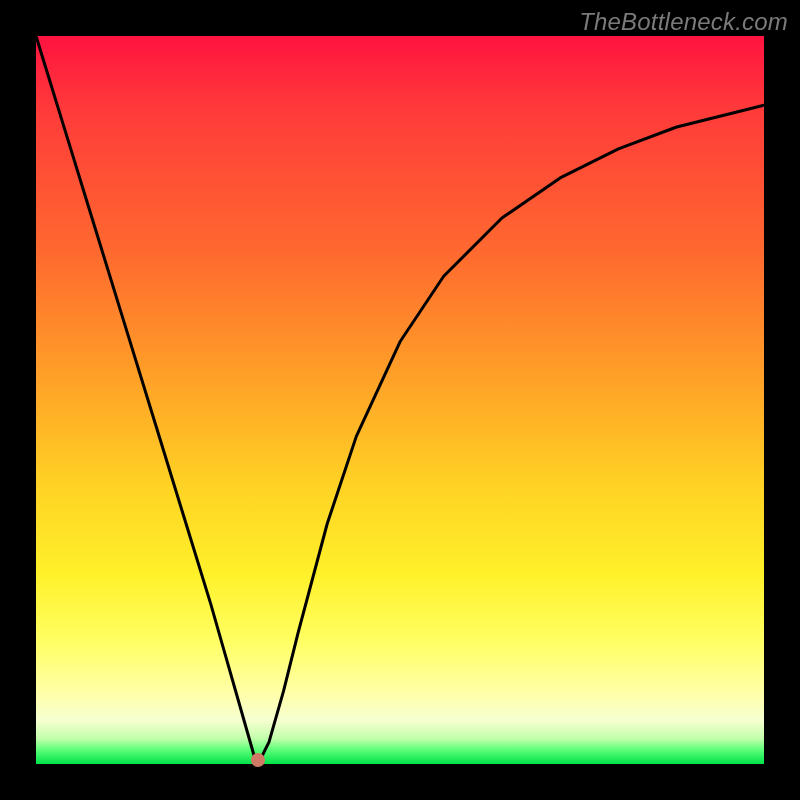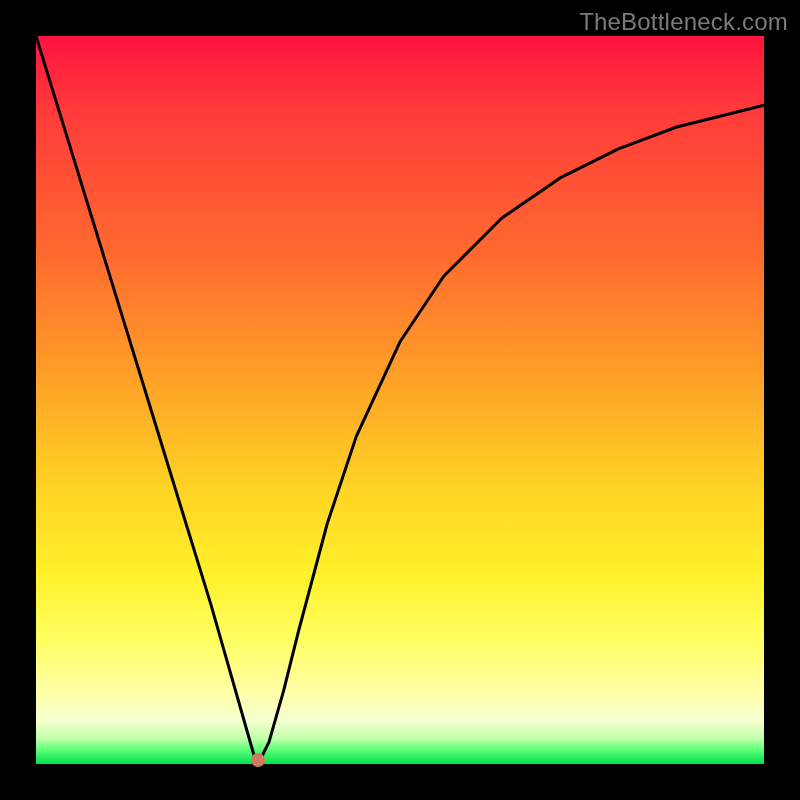--- a/index.html
+++ b/index.html
@@ -11,20 +11,21 @@
     overflow: hidden;
     font-family: Arial, Helvetica, sans-serif;
   }
   .frame {
     position: absolute;
     left: 0;
     top: 0;
     width: 800px;
     height: 772px;
     background: #000;
+    font-style: italic;
   }
   .plot-area {
     position: absolute;
     left: 36px;
     top: 36px;
     width: 728px;
     height: 728px;
     
     background: linear-gradient(to bottom,
       #ff1340 0%,

